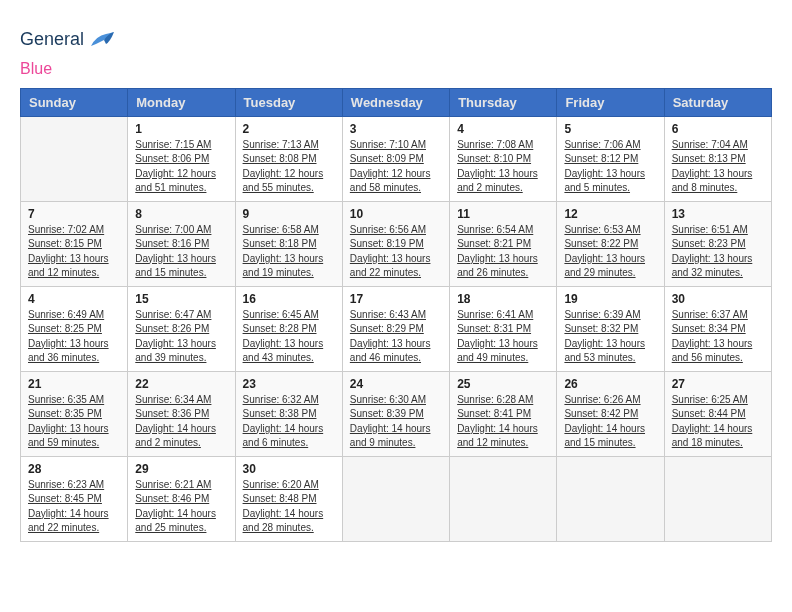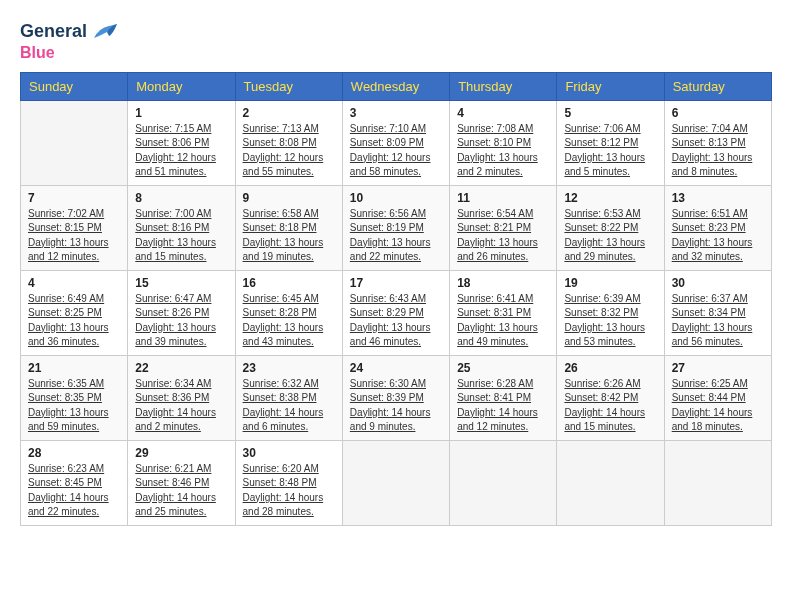--- a/index.html
+++ b/index.html
@@ -15,23 +15,24 @@
       justify-content: space-between;
       align-items: flex-start;
       margin-bottom: 10px;
     }
     .logo {
       display: flex;
       align-items: center;
     }
     .logo-text {
       font-size: 18px;
-      font-weight: bold;
+      font-weight: normal;
       color: #1a3a5c;
       line-height: 1.1;
+      margin-top: 8px;
     }
     .logo-bird {
       width: 30px;
       height: 24px;
       margin-left: 4px;
     }
     .title-area {
       text-align: right;
     }
     .main-title {
@@ -43,25 +44,25 @@
       font-size: 14px;
       color: #333;
     }
     .calendar {
       width: 100%;
       border-collapse: collapse;
       font-size: 11px;
     }
     .calendar thead th {
       background: #3a6fc4;
-      color: #fde047;
+      color: #e5e5e5;
       padding: 6px 8px;
       text-align: left;
       font-size: 13px;
-      font-weight: normal;
+      font-weight: bold;
       border: 1px solid #2a5ba8;
     }
     .calendar tbody td {
       border: 1px solid #ccc;
       padding: 5px 7px;
       vertical-align: top;
       min-width: 100px;
       min-height: 70px;
       background: #fff;
     }

